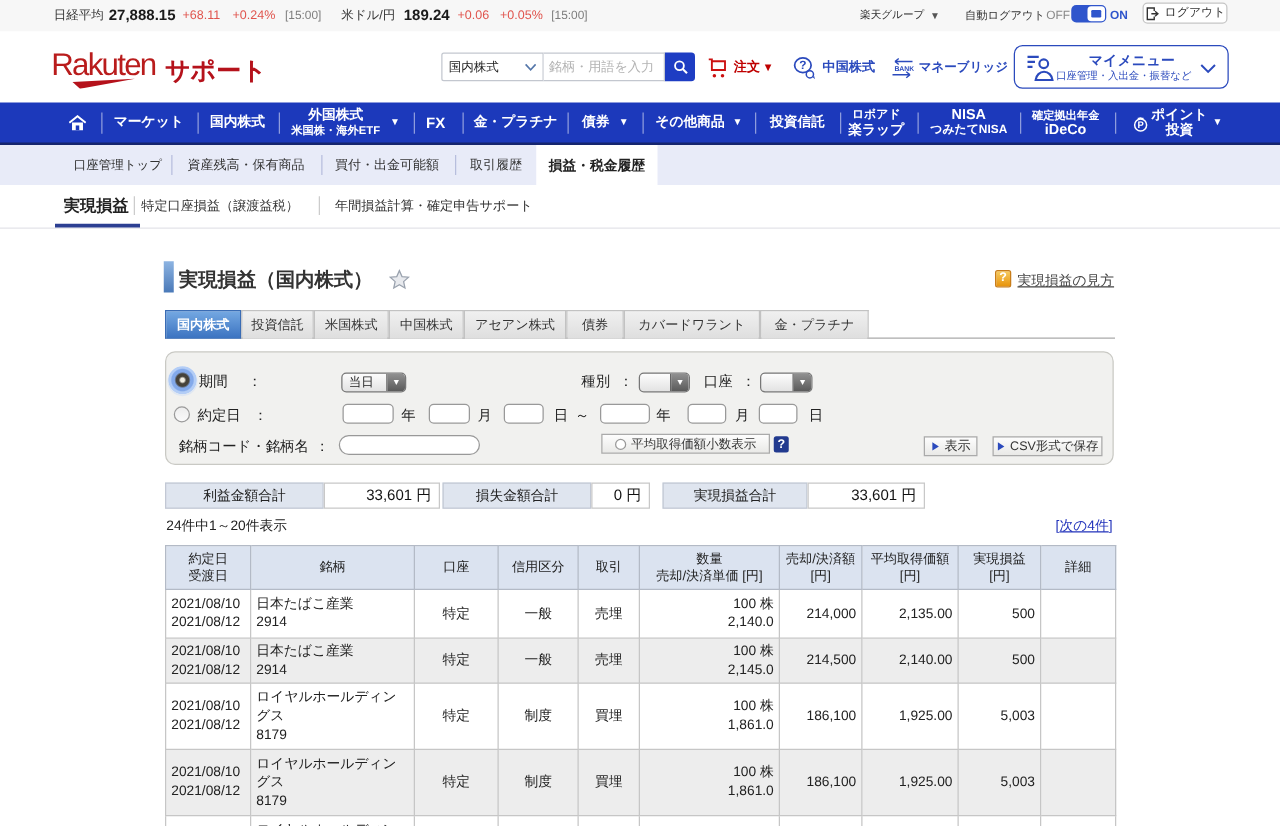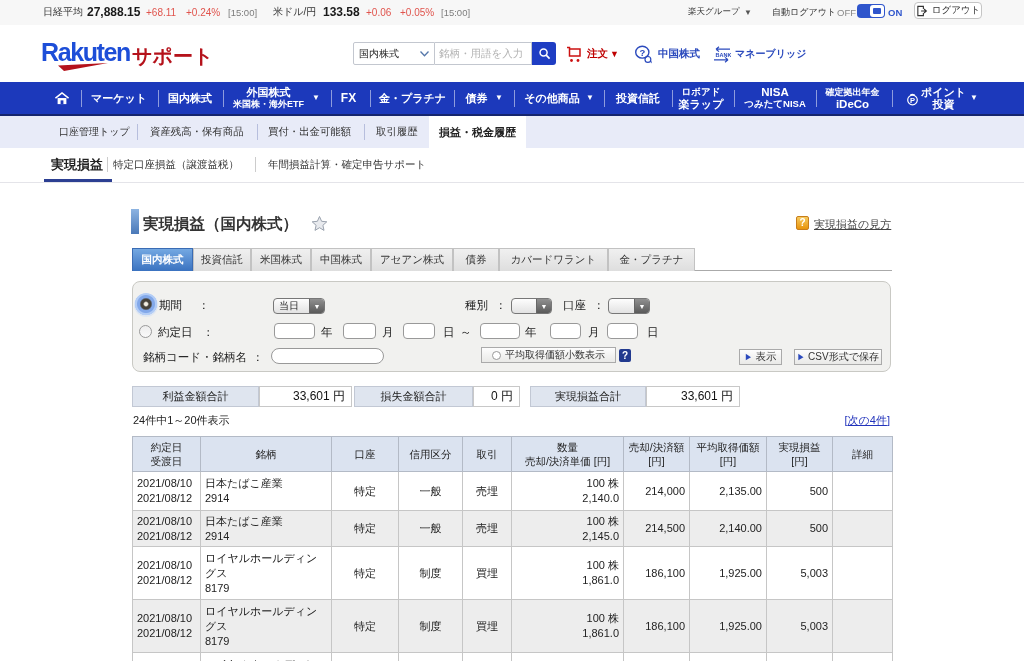--- a/index.html
+++ b/index.html
@@ -108,21 +108,21 @@
 <body>
 <div id="page">
 
   <div id="topbar">
     <span class="abs" style="left:43px">日経平均</span>
     <span class="abs tb-num" style="left:87px">27,888.15</span>
     <span class="abs tb-up" style="left:146px">+68.11</span>
     <span class="abs tb-up" style="left:186px">+0.24%</span>
     <span class="abs tb-time" style="left:228px">[15:00]</span>
     <span class="abs" style="left:273px">米ドル/円</span>
-    <span class="abs tb-num" style="left:323px">133.58</span>
+    <span class="abs tb-num" style="left:323px">189.24</span>
     <span class="abs tb-up" style="left:366px">+0.06</span>
     <span class="abs tb-up" style="left:400px">+0.05%</span>
     <span class="abs tb-time" style="left:441px">[15:00]</span>
     <span class="abs" style="left:688px;font-size:8.5px">楽天グループ</span>
     <span class="abs" style="left:744px;font-size:8px;color:#555">▼</span>
     <span class="abs" style="left:772px;font-size:9px">自動ログアウト</span>
     <span class="abs" style="left:837px;color:#888;font-size:9.5px">OFF</span>
     <span class="abs" style="left:857px;top:4px;height:auto">
       <span style="position:relative;display:inline-block;width:28px;height:14px;background:#2f55cc;border-radius:4px">
         <span style="position:absolute;right:1px;top:1px;width:14px;height:12px;background:#fff;border-radius:3px"></span>
@@ -131,21 +131,21 @@
     </span>
     <span class="abs" style="left:888px;color:#2f55cc;font-weight:bold;font-size:9.5px">ON</span>
     <span class="abs" style="left:914px;top:2px;height:17px;width:68px;border:1px solid #c5c5c5;border-radius:4px;background:#fff;display:flex;align-items:center;justify-content:center;font-size:9.5px">
       <svg width="12" height="12" viewBox="0 0 13 13" style="margin-right:4px">
         <path d="M8 4.2 V1.5 H2 v10 h6 V8.8" fill="none" stroke="#333" stroke-width="1.2"></path>
         <path d="M5.5 6.5 h5.5 M8.7 4.3 l2.5 2.2 -2.5 2.2" fill="none" stroke="#333" stroke-width="1.2"></path>
       </svg>ログアウト</span>
   </div>
 
   <div id="header">
-    <div style="position:absolute;left:41px;top:13px;font-size:25px;font-weight:bold;letter-spacing:-1.4px;color:#1d4ed8">Rakuten</div>
+    <div style="position:absolute;left:41px;top:13px;font-size:25px;font-weight:normal;letter-spacing:-1.4px;color:#b91c1c">Rakuten</div>
     <svg width="130" height="46" style="position:absolute;left:0;top:0">
       <polygon points="58,40.5 108,38 64,46" fill="#b5121b"></polygon>
     </svg>
     <div style="position:absolute;left:132px;top:18px;font-size:20px;font-weight:bold;color:#b5121b">サポート</div>
 
     <div style="position:absolute;left:353px;top:17px;width:82px;height:23px;border:1px solid #c3c7cf;border-radius:2px 0 0 2px;background:#fff;font-size:10px;color:#222;display:flex;align-items:center;padding:0 5px">国内株式
       <svg width="9" height="6" viewBox="0 0 9 6" style="margin-left:auto">
           <path d="M0.5 0.5 L4.5 4.8 L8.5 0.5" fill="none" stroke="#5577aa" stroke-width="1.3"></path>
         </svg>
     </div>
@@ -173,20 +173,32 @@
     </svg>
     <div class="hdr-item blue" style="left:658px;top:21px;height:16px">中国株式</div>
 
     <svg width="18" height="17" viewBox="0 0 18 17" style="position:absolute;left:713px;top:21px">
       <path d="M17 3.2 H3 M3 3.2 l3 -2.4 M3 3.2 l3 2.4" stroke="#2b4abd" stroke-width="1.2" fill="none"></path>
       <text x="2.5" y="10.8" font-size="5.5" font-weight="bold" fill="#2b4abd" font-family="Liberation Sans">BANK</text>
       <path d="M1 13.8 h14 M15 13.8 l-3 -2.4 M15 13.8 l-3 2.4" stroke="#2b4abd" stroke-width="1.2" fill="none"></path>
     </svg>
     <div class="hdr-item blue" style="left:735px;top:21px;height:16px;font-size:10px">マネーブリッジ</div>
 
+    <div style="position:absolute;left:811px;top:11px;width:172px;height:35px;border:1.5px solid #2b4abd;border-radius:7px;background:#fff">
+      <svg width="23" height="23" viewBox="0 0 23 23" style="position:absolute;left:9px;top:5px">
+        <path d="M1 3.5 h9 M1 7.5 h6 M1 11.5 h4" stroke="#2b4abd" stroke-width="1.7" fill="none"></path>
+        <circle cx="14" cy="9" r="3.5" fill="none" stroke="#2b4abd" stroke-width="1.7"></circle>
+        <path d="M7.5 22 a6.8 7.5 0 0 1 13.5 0z" fill="none" stroke="#2b4abd" stroke-width="1.7"></path>
+      </svg>
+      <div style="position:absolute;left:59px;top:4px;font-size:11px;font-weight:bold;color:#2b4abd;letter-spacing:.3px">マイメニュー</div>
+      <div style="position:absolute;left:33px;top:18px;font-size:8.3px;color:#2b4abd">口座管理・入出金・振替など</div>
+      <svg width="13" height="8" viewBox="0 0 13 8" style="position:absolute;right:9px;top:14px">
+        <path d="M1 1 L6.5 6.5 L12 1" stroke="#2b4abd" stroke-width="1.6" fill="none"></path>
+      </svg>
+    </div>
   </div>
 
   <div id="nav">
     <svg width="14" height="13" viewBox="0 0 15 13" style="position:absolute;left:55px;top:10px">
       <path d="M0.5 6.2 L7.5 0.6 L14.5 6.2" fill="none" stroke="#fff" stroke-width="1.7"></path>
       <path d="M2.8 6 v6.5 h9.4 v-6.5" fill="#fff"></path>
       <rect x="6" y="8.5" width="3" height="4" fill="#1c39bb"></rect>
     </svg>
     <div class="nav-sep" style="left:81px"></div>
     <div class="nav-it" style="left:94px;width:50px">マーケット</div>

